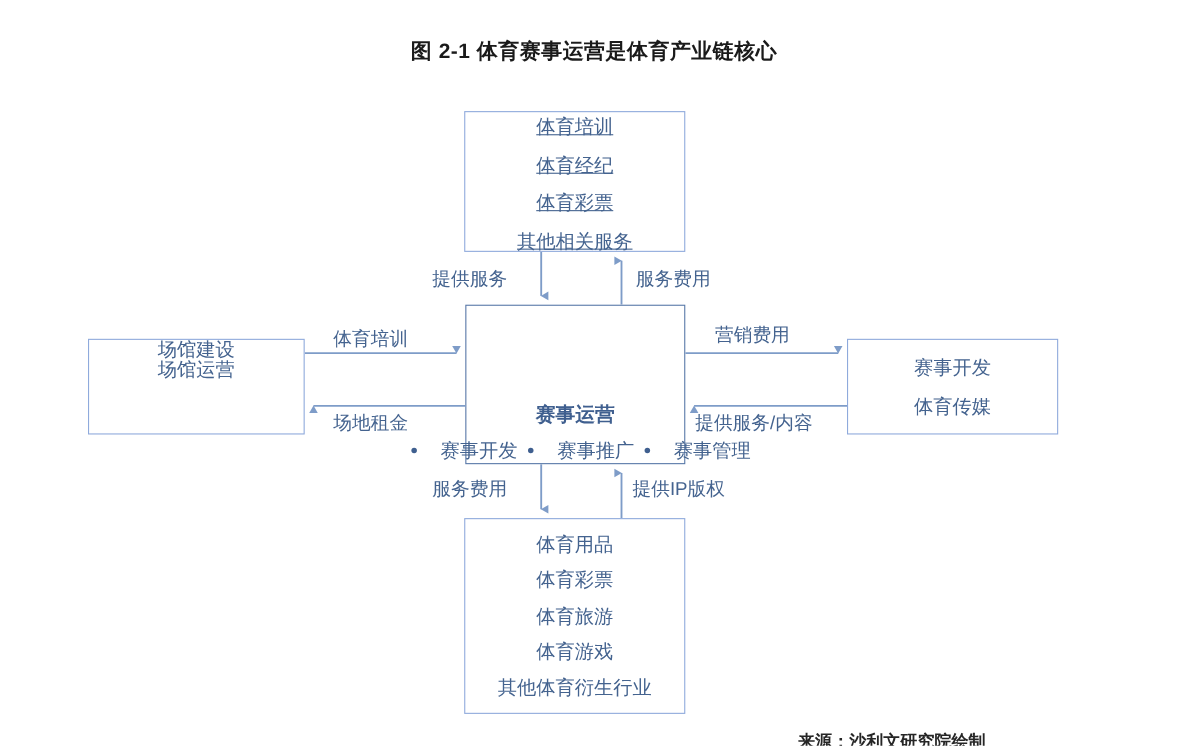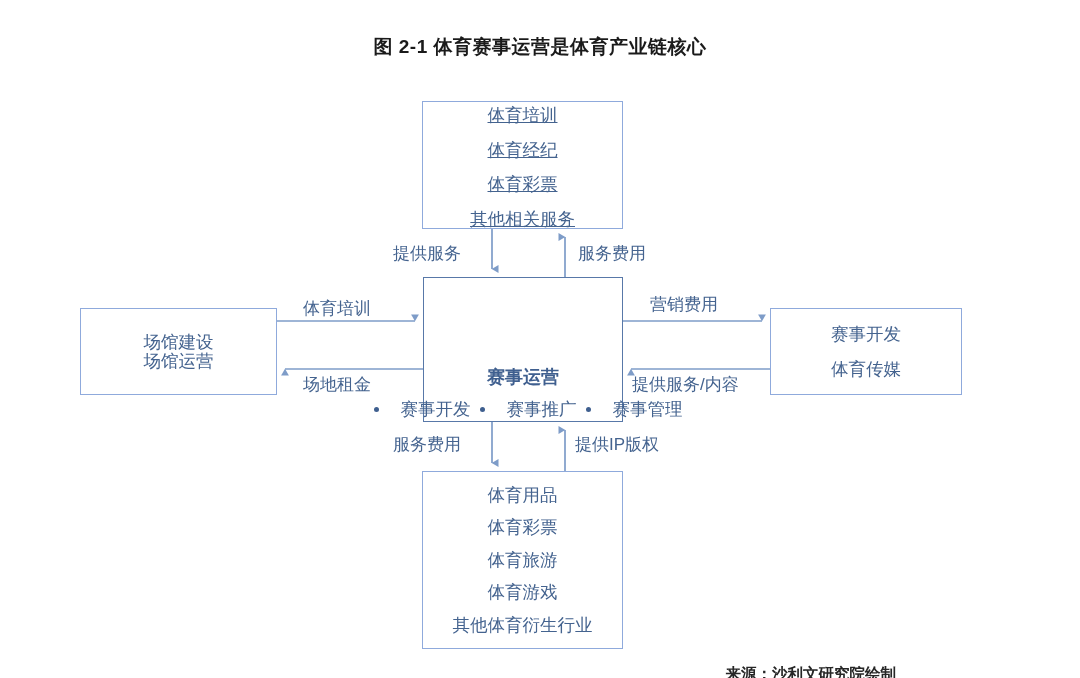--- a/index.html
+++ b/index.html
@@ -72,21 +72,21 @@
     height: 128px;
     padding-top: 4px;
     justify-content: space-between;
     text-decoration: underline;
   }
   #node-left {
     left: 80px;
     top: 292px;
     width: 197px;
     height: 87px;
-    justify-content: center;
+    justify-content: flex-start;
   }
   #node-right {
     left: 770px;
     top: 292px;
     width: 192px;
     height: 87px;
     justify-content: space-evenly;
   }
   #node-bottom {
     left: 422px;

